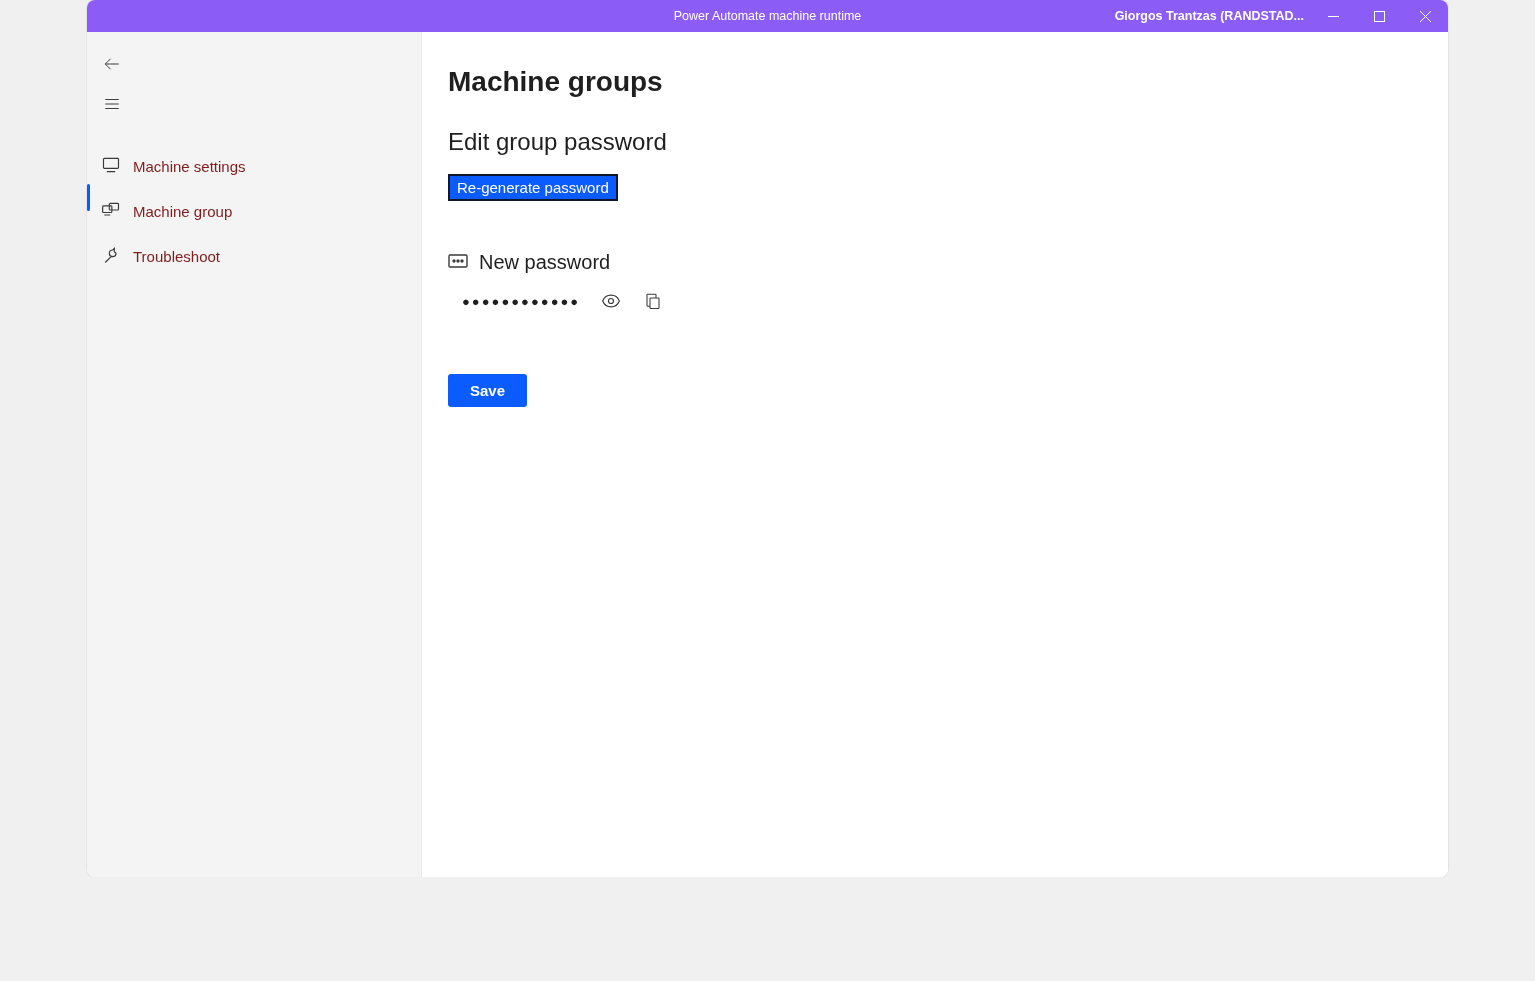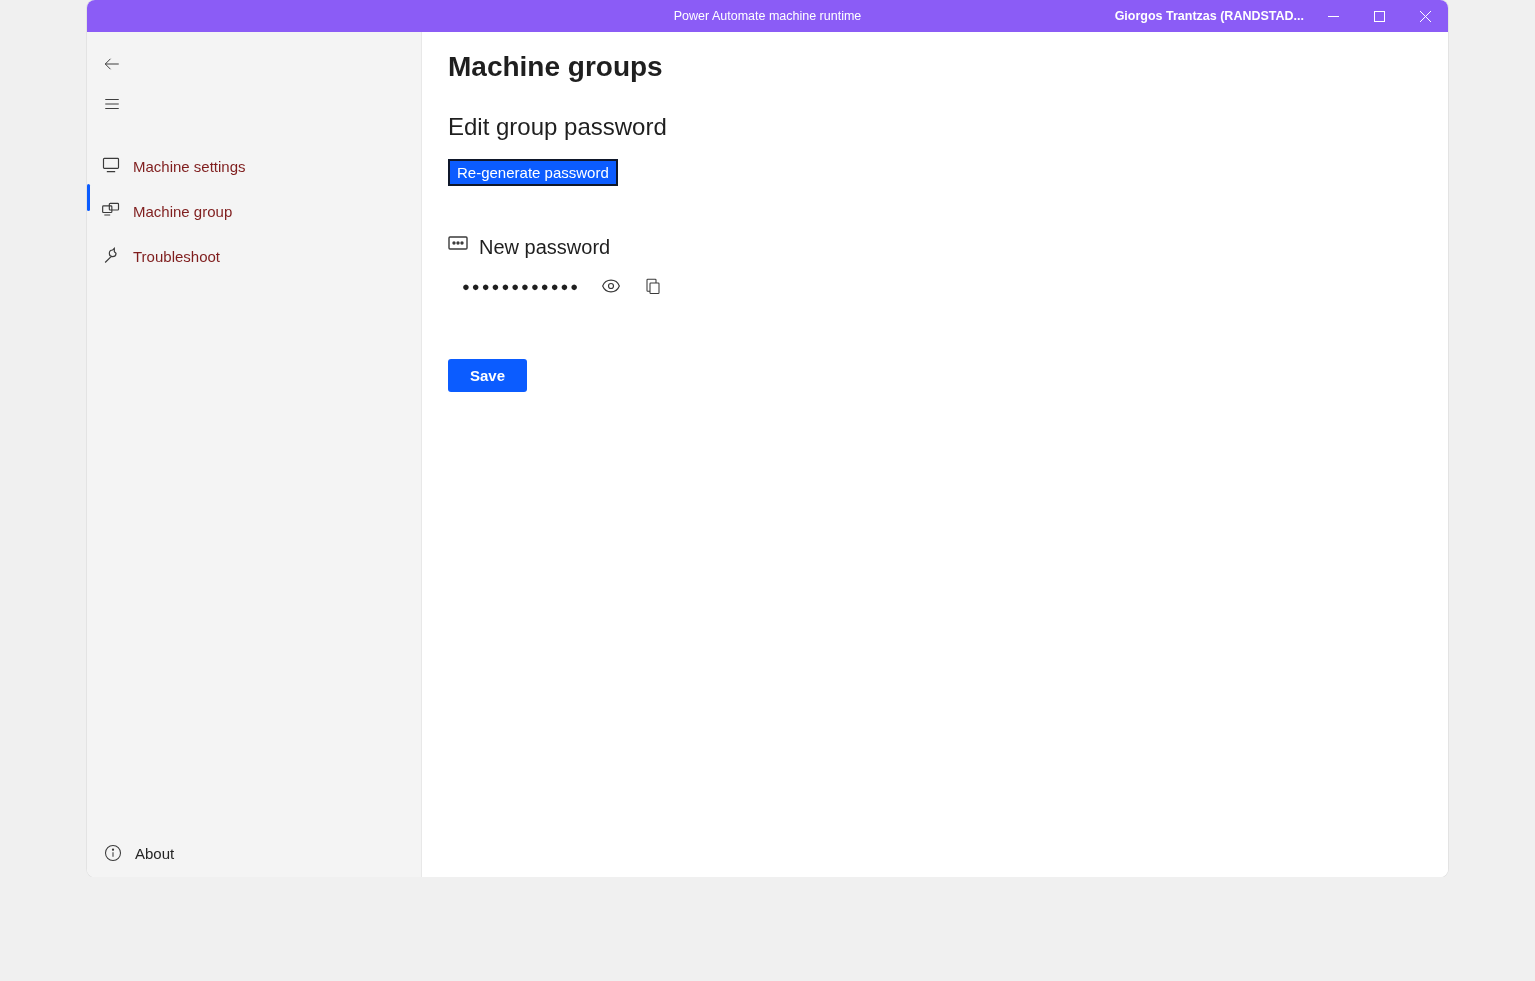--- a/index.html
+++ b/index.html
@@ -125,21 +125,21 @@
       display: flex;
       align-items: center;
       padding-left: 16px;
       gap: 12px;
       font-size: 15px;
       color: #242424;
     }
     .main {
       flex: 1;
       background: #ffffff;
-      padding: 19px 26px;
+      padding: 34px 26px;
       overflow: auto;
     }
     .page-title {
       font-size: 28px;
       font-weight: 600;
       color: #1f1f1f;
       margin-bottom: 30px;
     }
     .section-title {
       font-size: 24px;
@@ -162,21 +162,21 @@
       padding: 3px 7px;
       font-size: 15px;
       font-weight: 400;
       cursor: pointer;
     }
     .pw-section {
       margin-top: 50px;
     }
     .pw-label-row {
       display: flex;
-      align-items: flex-start;
+      align-items: flex-end;
       gap: 11px;
       margin-bottom: 16px;
     }
     .pw-label {
       font-size: 20px;
       font-weight: 400;
       color: #1f1f1f;
     }
     .pw-desc {
       font-size: 15px;
@@ -288,30 +288,20 @@
             <svg width="20" height="20" viewBox="0 0 24 24" fill="none" stroke="#3a3a3a" stroke-width="1.4">
               <path d="M14 6 a4 4 0 1 0 4 4 l-2-2 0-4 z M13 13 L5 21"></path>
             </svg>
           </span>
           <span>Troubleshoot</span>
         </div>
       </div>
 
       <div class="sidebar-spacer"></div>
 
-      <div class="about-item">
-        <span class="nav-item-icon">
-          <svg width="18" height="18" viewBox="0 0 24 24" fill="none" stroke="#3a3a3a" stroke-width="1.4">
-            <circle cx="12" cy="12" r="10"></circle>
-            <line x1="12" y1="11" x2="12" y2="17"></line>
-            <circle cx="12" cy="7.5" r="0.8" fill="#3a3a3a"></circle>
-          </svg>
-        </span>
-        <span>About</span>
-      </div>
     </div>
 
     <div class="main">
       <h1 class="page-title">Machine groups</h1>
       <h2 class="section-title">Edit group password</h2>
       <button class="regenerate-btn">Re-generate password</button>
 
       <div class="pw-section">
         <div class="pw-label-row">
           <span>

